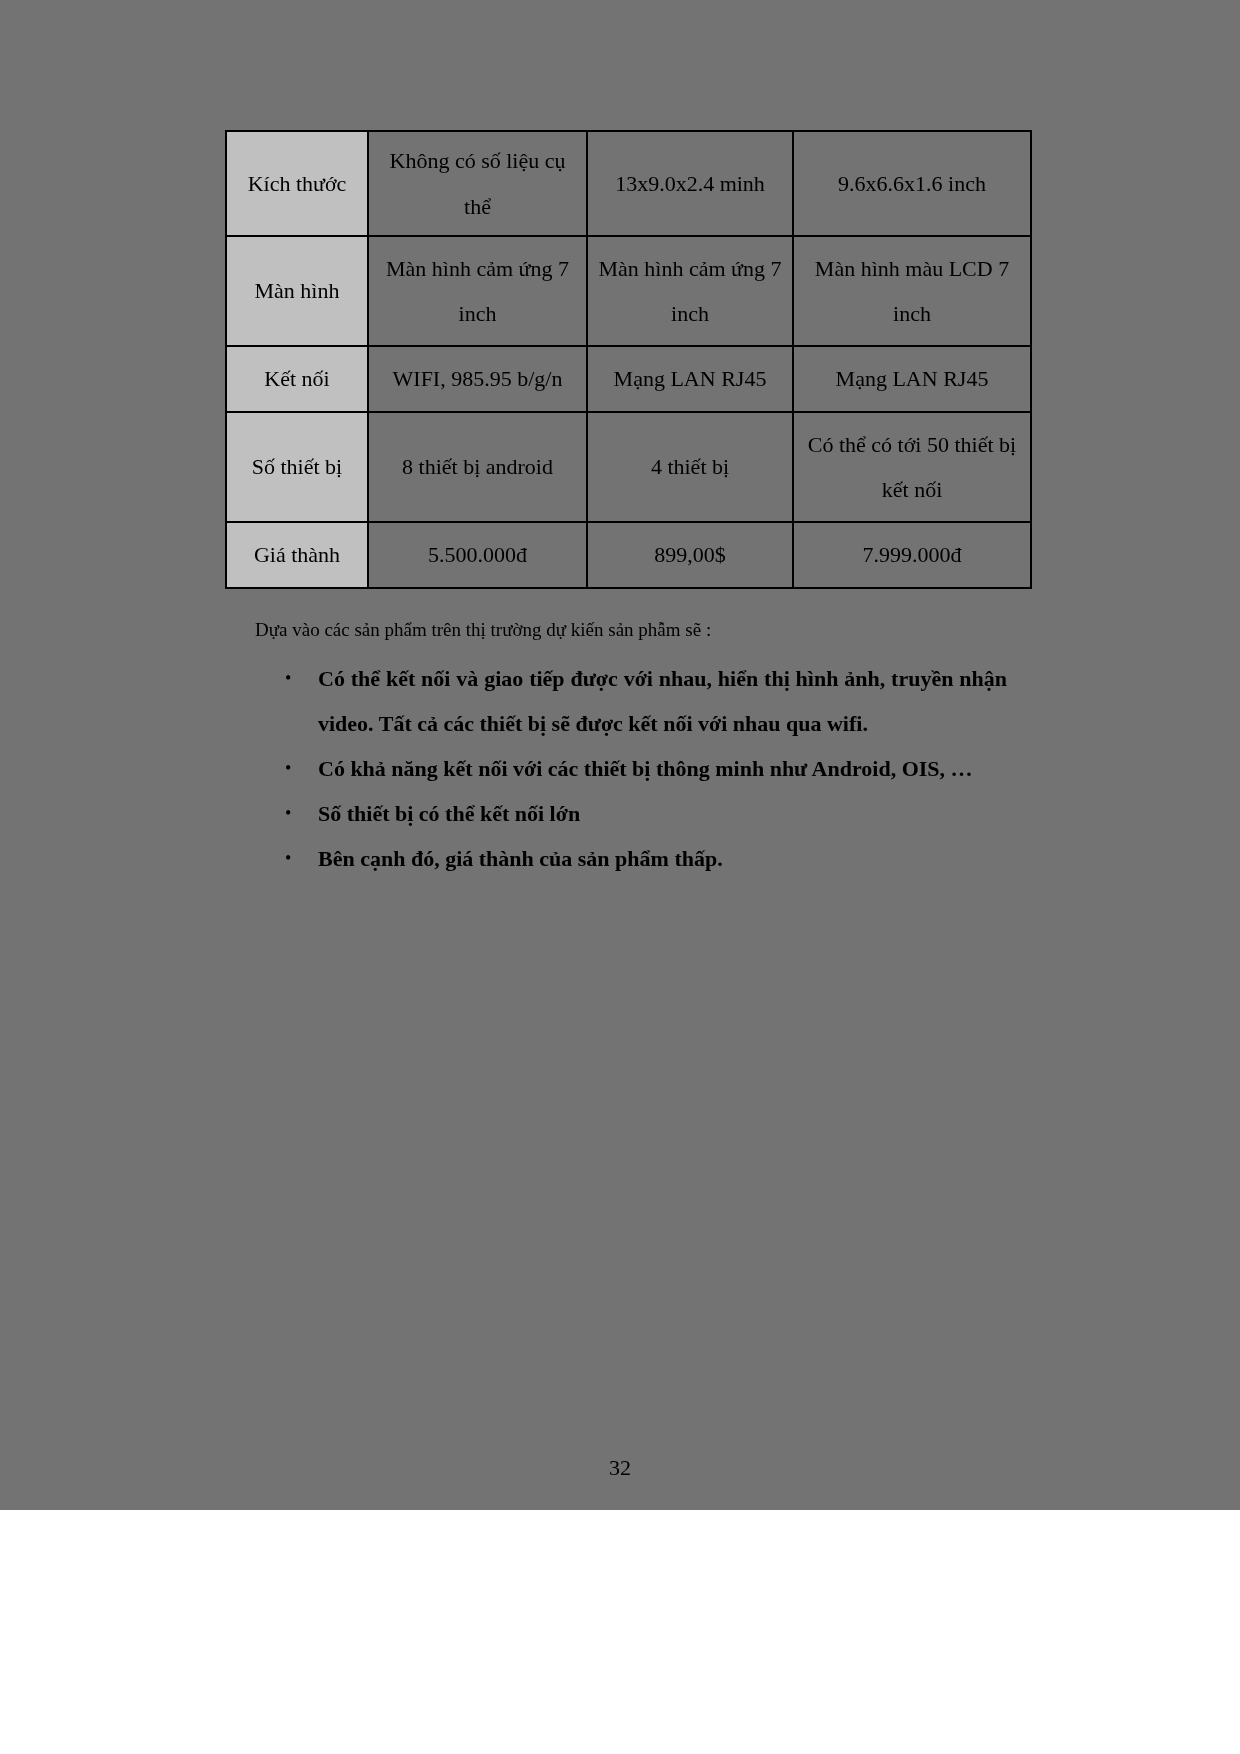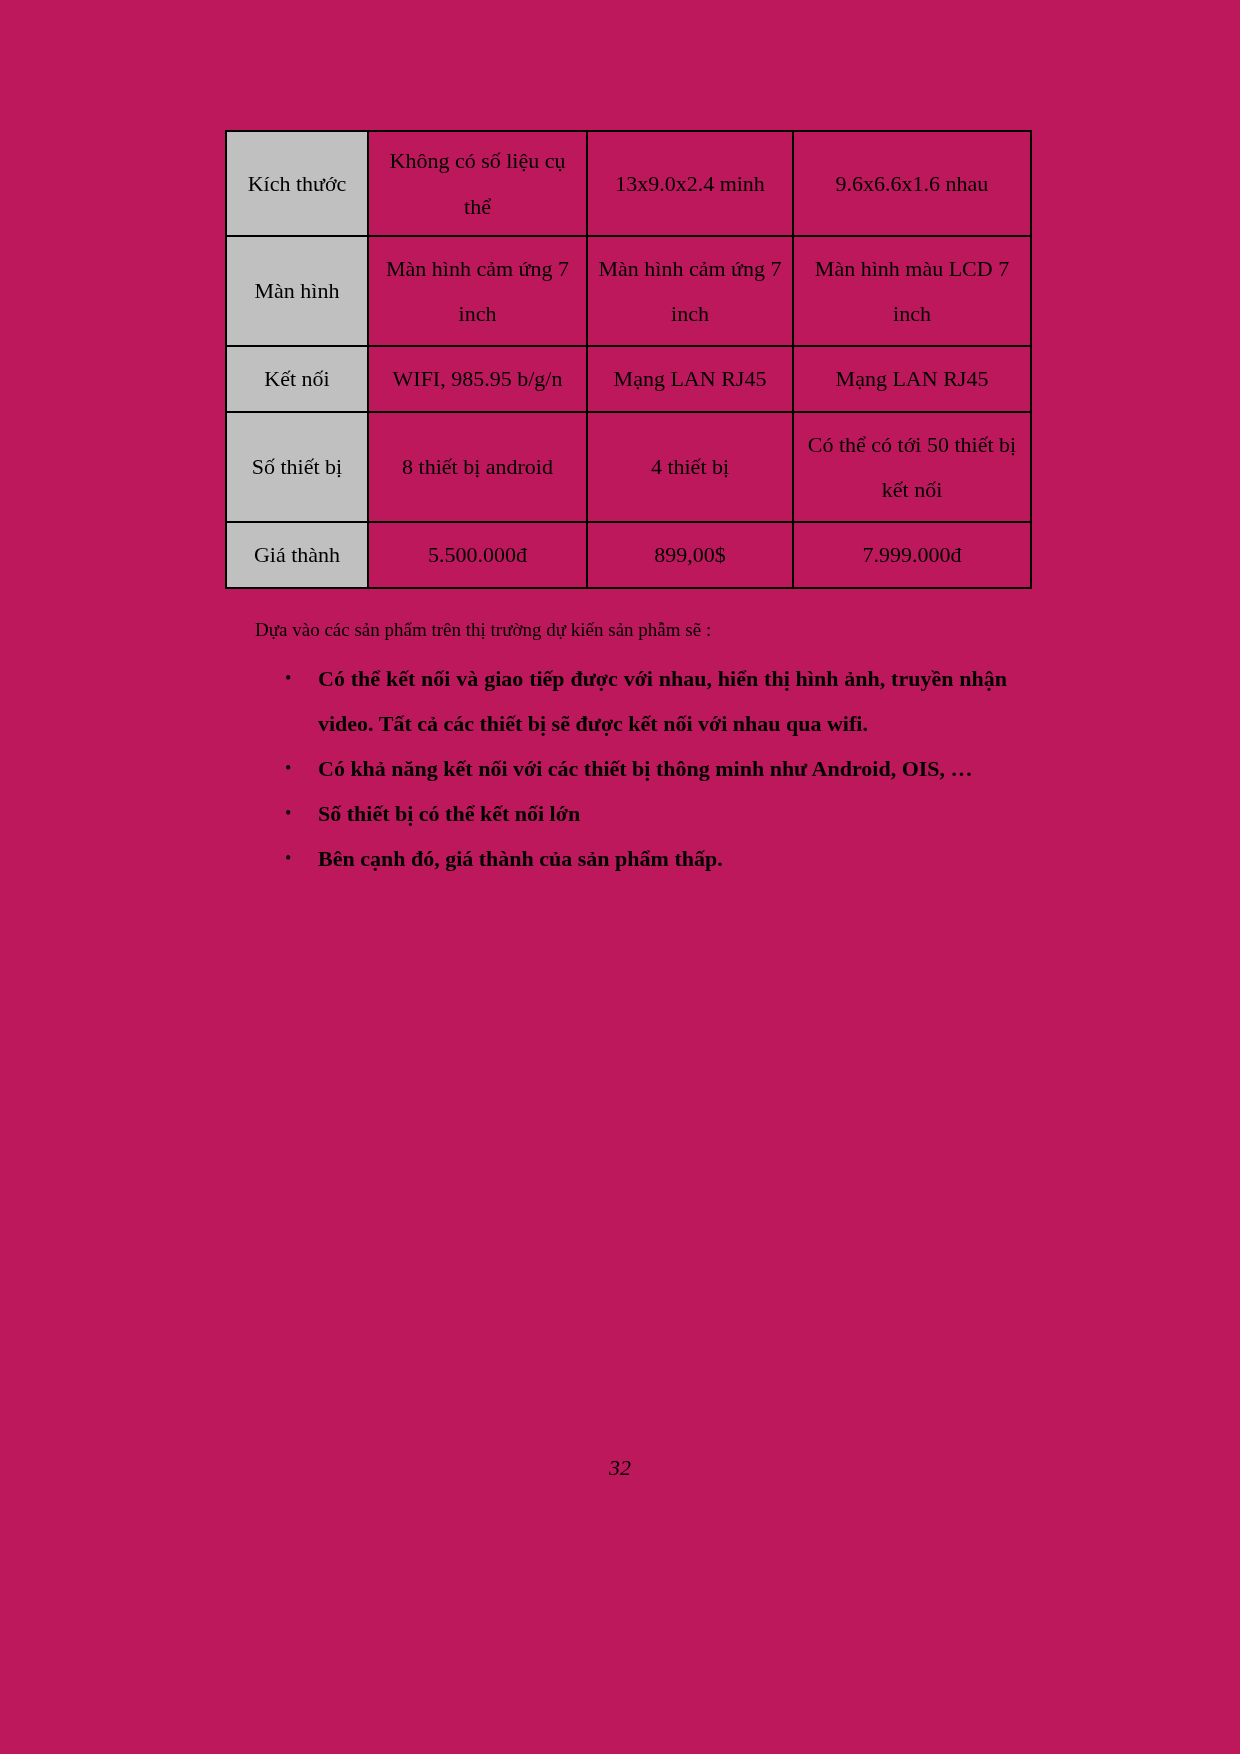--- a/index.html
+++ b/index.html
@@ -4,22 +4,22 @@
 <style>
   * { margin: 0; padding: 0; box-sizing: border-box; }
   html, body { background: #ffffff; }
   body {
     font-family: "Liberation Serif", "DejaVu Serif", serif;
     color: #000000;
   }
   .page {
     position: relative;
     width: 1240px;
-    height: 1754px;
-    background: #be185d;
+    height: 1510px;
+    background: #737373;
     overflow: hidden;
   }
   table.compare {
     border-collapse: collapse;
     table-layout: fixed;
     margin: 130px 0 0 225px;
     width: 805px;
     font-size: 22px;
   }
   table.compare td {
@@ -64,41 +64,40 @@
     text-align: justify;
     font-weight: bold;
   }
   .page-number {
     position: absolute;
     top: 1455px;
     left: 0;
     width: 100%;
     text-align: center;
     font-size: 22px;
-    font-style: italic;
   }
 </style>
 </head>
 <body>
 
 <div class="page">
 
   <table class="compare">
     <colgroup>
       <col style="width:142px">
       <col style="width:219px">
       <col style="width:206px">
       <col style="width:238px">
     </colgroup>
     <tbody>
       <tr class="h-tall">
         <td class="hdr">Kích thước</td>
         <td>Không có số liệu cụ thể</td>
         <td>13x9.0x2.4 minh</td>
-        <td>9.6x6.6x1.6 nhau</td>
+        <td>9.6x6.6x1.6 inch</td>
       </tr>
       <tr class="h-tall2">
         <td class="hdr">Màn hình</td>
         <td>Màn hình cảm ứng 7 inch</td>
         <td>Màn hình cảm ứng 7 inch</td>
         <td>Màn hình màu LCD 7 inch</td>
       </tr>
       <tr class="h-short">
         <td class="hdr">Kết nối</td>
         <td>WIFI, 985.95 b/g/n</td>

